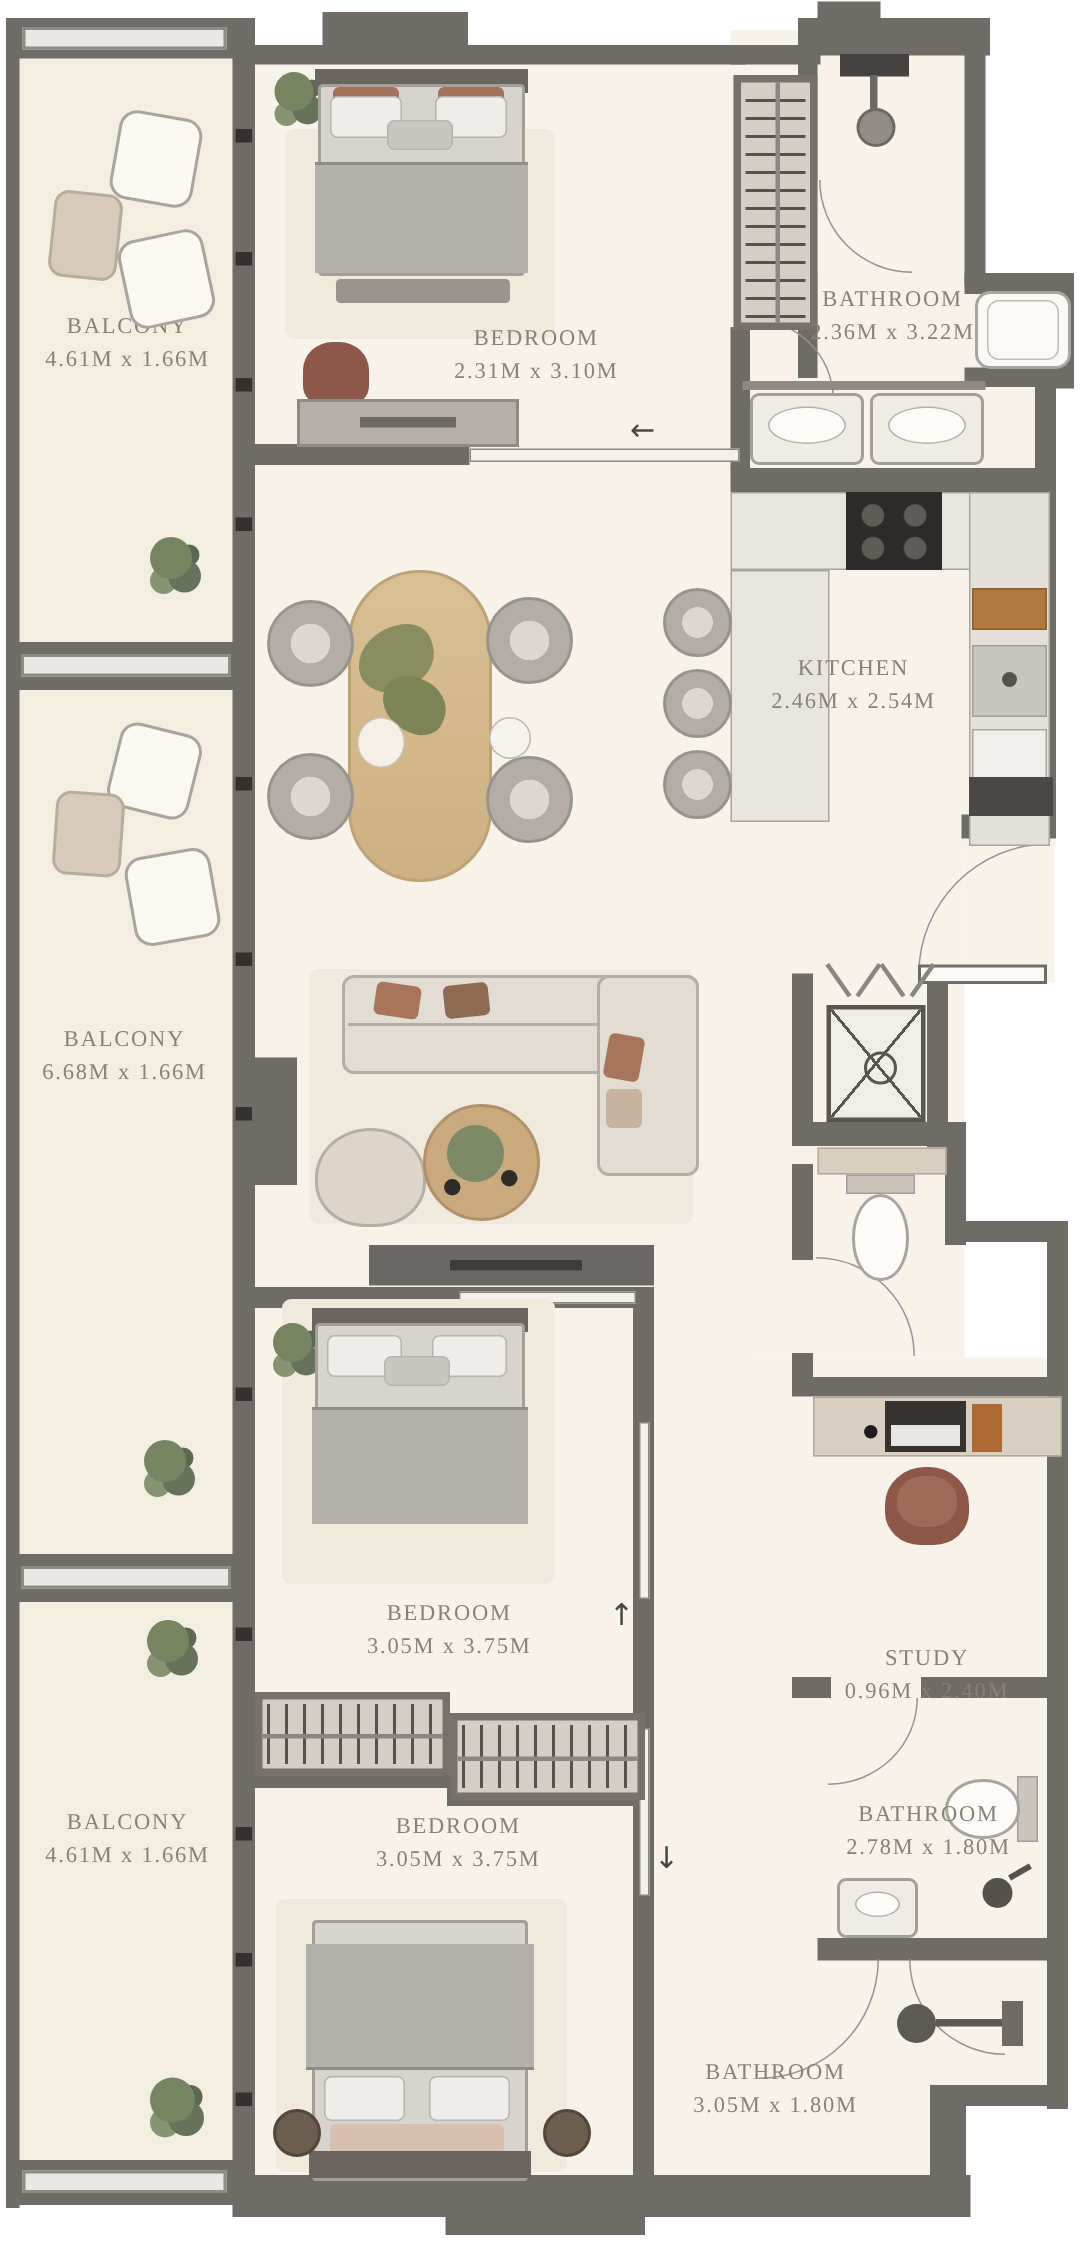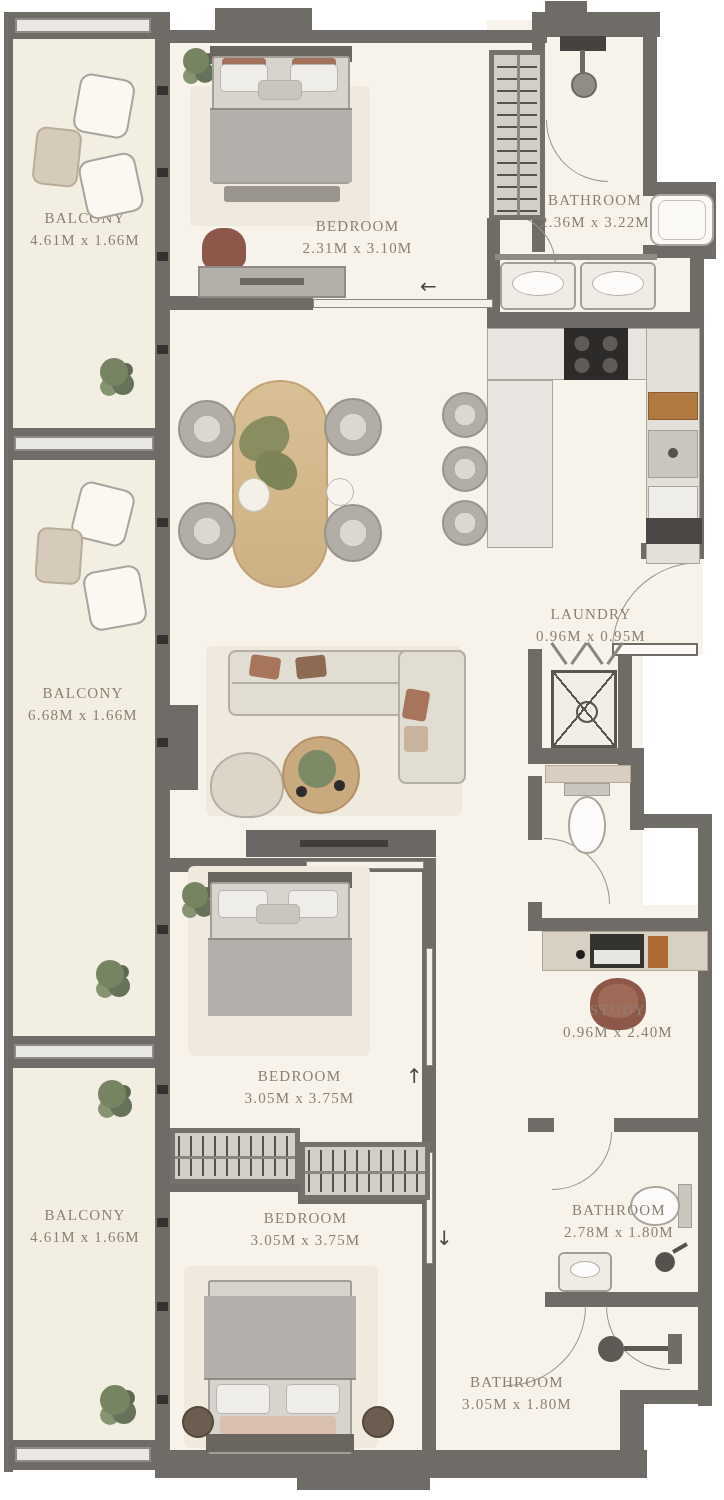--- a/index.html
+++ b/index.html
@@ -187,20 +187,24 @@
   <div class="counter" style="left:487px;top:380px;width:66px;height:168px"></div>
   <div class="counter" style="left:646px;top:328px;width:54px;height:236px;background:#e3e0da"></div>
   <div style="left:648px;top:392px;width:50px;height:28px;background:#b0793f;border:1px solid #8a5c2e"></div>
   <div style="left:648px;top:430px;width:50px;height:48px;background:#c9c6c0;border:1px solid #a29d97"></div>
   <div class="circle" style="left:668px;top:448px;width:10px;height:10px;background:#55524d"></div>
   <div style="left:648px;top:486px;width:50px;height:44px;background:#f0eeea;border:1px solid #a9a49e"></div>
   <div style="left:646px;top:518px;width:56px;height:26px;background:#4a4745"></div>
   <div class="chair" style="left:442px;top:392px;width:46px;height:46px"></div>
   <div class="chair" style="left:442px;top:446px;width:46px;height:46px"></div>
   <div class="chair" style="left:442px;top:500px;width:46px;height:46px"></div>
+  <div class="rlabel" style="left:490px;top:436px;width:158px">
+    <span>KITCHEN</span>
+    <span>2.46M x 2.54M</span>
+  </div>
 
   <div style="left:232px;top:380px;width:96px;height:208px;border-radius:48px;
        background:linear-gradient(#d9c094,#cdb184);border:2px solid #bfa276"></div>
   <div style="left:238px;top:418px;width:52px;height:42px;background:#8a8d5f;border-radius:60% 40% 55% 45%;transform:rotate(-18deg)"></div>
   <div style="left:254px;top:452px;width:44px;height:36px;background:#7d8456;border-radius:45% 55% 40% 60%;transform:rotate(22deg)"></div>
   <div class="circle" style="left:238px;top:478px;width:32px;height:34px;background:#f4f0e8;border:1px solid #c9c2b4"></div>
   <div class="circle" style="left:326px;top:478px;width:28px;height:28px;background:#f7f4ee;border:1px solid #bdb7aa"></div>
   <div class="chair" style="left:178px;top:400px;width:58px;height:58px"></div>
   <div class="chair" style="left:178px;top:502px;width:58px;height:58px"></div>
   <div class="chair" style="left:324px;top:398px;width:58px;height:58px"></div>
@@ -215,45 +219,41 @@
   <div style="left:404px;top:690px;width:24px;height:30px;background:#a7755b;border-radius:4px;transform:rotate(10deg)"></div>
   <div style="left:404px;top:726px;width:24px;height:26px;background:#c8b49e;border-radius:4px"></div>
   <div style="left:210px;top:752px;width:74px;height:66px;background:#ddd6c8;border:2px solid #b4afa6;border-radius:50% 50% 45% 45%"></div>
   <div class="circle" style="left:282px;top:736px;width:78px;height:78px;background:#c9a97e;border:2px solid #b2906a"></div>
   <div class="circle" style="left:298px;top:750px;width:38px;height:38px;background:#7d8a66"></div>
   <div class="circle" style="left:296px;top:786px;width:11px;height:11px;background:#2e2c2a"></div>
   <div class="circle" style="left:334px;top:780px;width:11px;height:11px;background:#2e2c2a"></div>
   <div style="left:246px;top:830px;width:190px;height:27px;background:#6b6764"></div>
   <div style="left:300px;top:840px;width:88px;height:7px;background:#3f3d3a"></div>
 
-  <div class="rlabel" style="left:505px;top:604px;width:172px">
-    <span>LAUNDRY</span>
-    <span>0.96M x 0.95M</span>
-  </div>
   <div class="bar" style="left:546px;top:652px;width:26px;height:3px;transform:rotate(55deg)"></div>
   <div class="bar" style="left:566px;top:652px;width:26px;height:3px;transform:rotate(-55deg)"></div>
   <div class="bar" style="left:582px;top:652px;width:26px;height:3px;transform:rotate(55deg)"></div>
   <div class="bar" style="left:602px;top:652px;width:26px;height:3px;transform:rotate(-55deg)"></div>
   <div class="xbox" style="left:551px;top:670px;width:66px;height:78px">
     <div class="x"></div>
     <div class="circle" style="left:22px;top:28px;width:22px;height:22px;border:2px solid #5a564f;background:transparent"></div>
   </div>
 
   <div style="left:545px;top:765px;width:86px;height:18px;background:#d8cfc0;border:1px solid #b3a998"></div>
   <div style="left:564px;top:783px;width:46px;height:13px;background:#cac5bd;border:1px solid #a39e97"></div>
   <div style="left:568px;top:796px;width:38px;height:58px;background:#fdfcfa;border:2px solid #a9a49e;border-radius:50% 50% 48% 48%"></div>
 
   <div style="left:542px;top:931px;width:166px;height:40px;background:#d8d0c2;border:1px solid #aea695"></div>
   <div style="left:590px;top:934px;width:54px;height:34px;background:#35332f"></div>
   <div style="left:594px;top:950px;width:46px;height:14px;background:#e8e6e2"></div>
   <div style="left:648px;top:936px;width:20px;height:32px;background:#ad6a33"></div>
   <div class="circle" style="left:576px;top:950px;width:9px;height:9px;background:#1e1d1c"></div>
   <div style="left:590px;top:978px;width:56px;height:52px;background:#8d5849;border-radius:48% 48% 42% 42%"></div>
   <div style="left:598px;top:984px;width:40px;height:34px;background:#a06a58;border-radius:45%"></div>
-  <div class="rlabel" style="left:532px;top:1000px;width:172px">
+  <div class="rlabel" style="left:532px;top:1096px;width:172px">
     <span>STUDY</span>
     <span>0.96M x 2.40M</span>
   </div>
 
   <div class="rug" style="left:188px;top:866px;width:182px;height:190px"></div>
   <div class="plant" style="left:182px;top:882px;width:26px;height:26px"></div>
   <div class="head" style="left:208px;top:872px;width:144px;height:16px"></div>
   <div class="mattress" style="left:210px;top:882px;width:140px;height:132px"></div>
   <div class="pillow" style="left:218px;top:890px;width:50px;height:28px"></div>
   <div class="pillow" style="left:288px;top:890px;width:50px;height:28px"></div>

